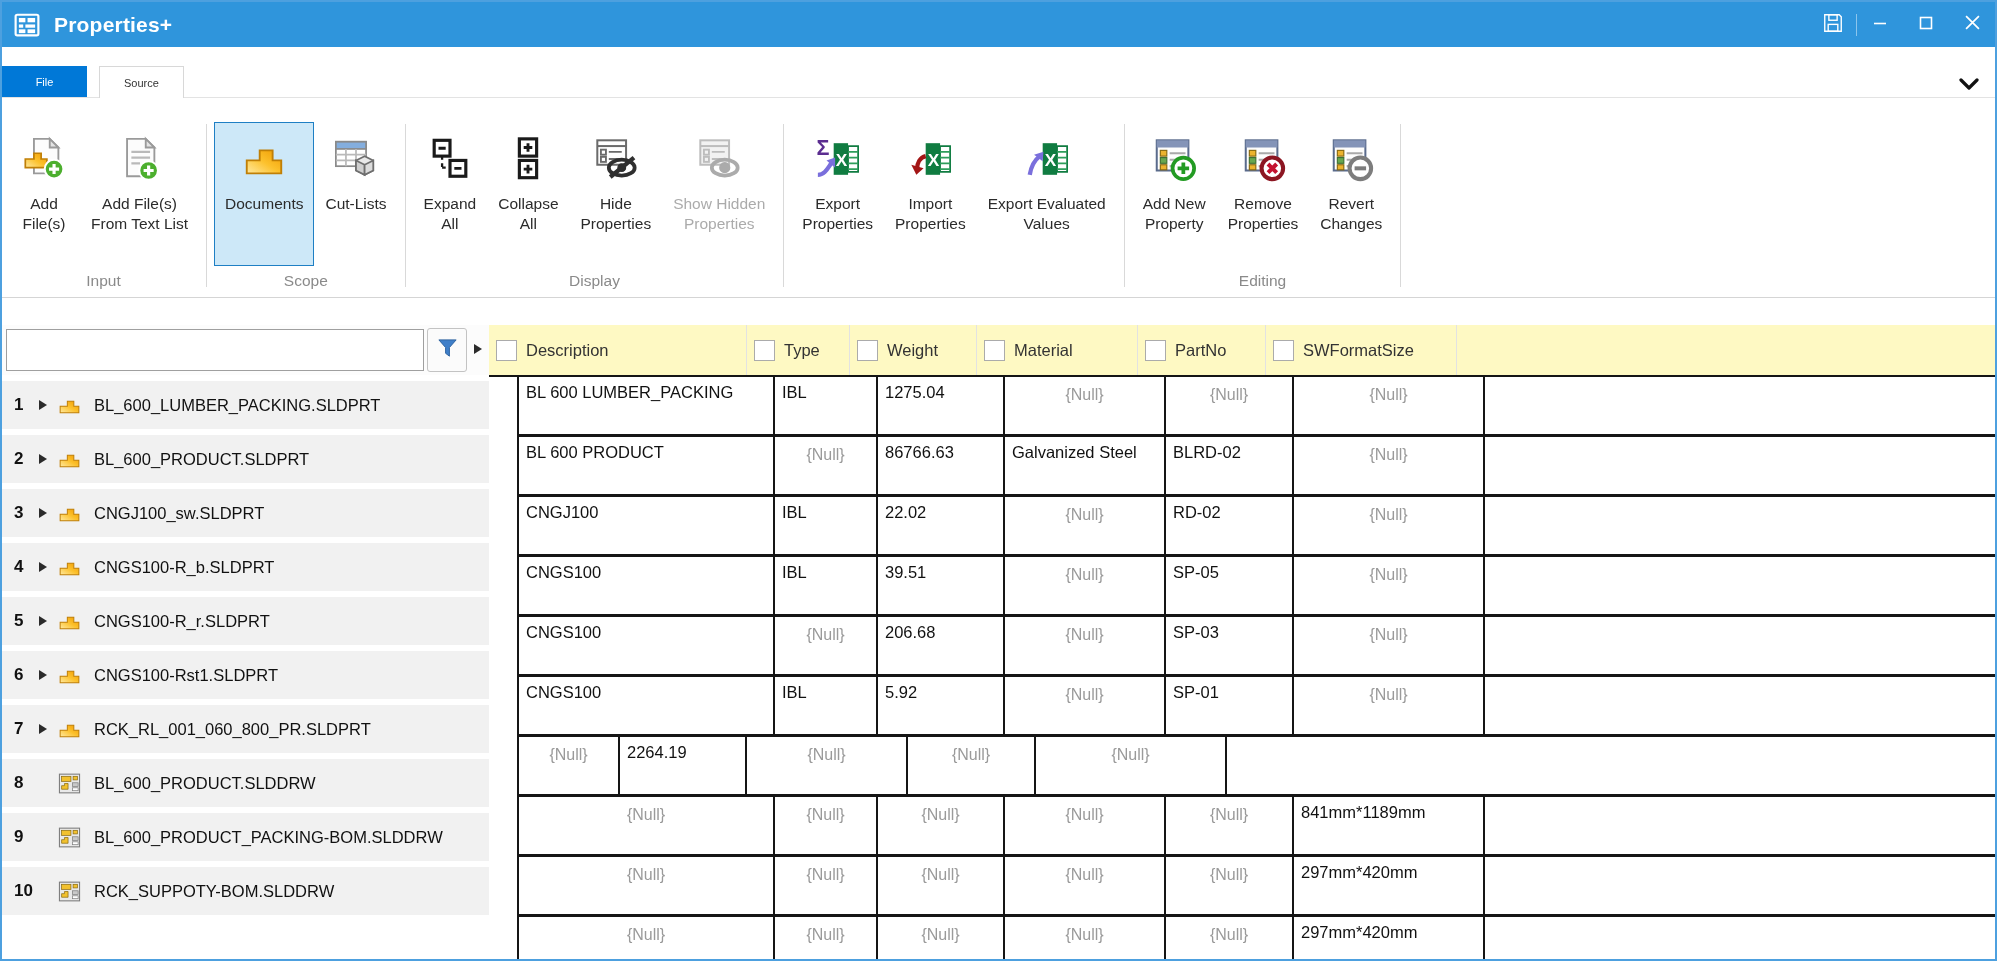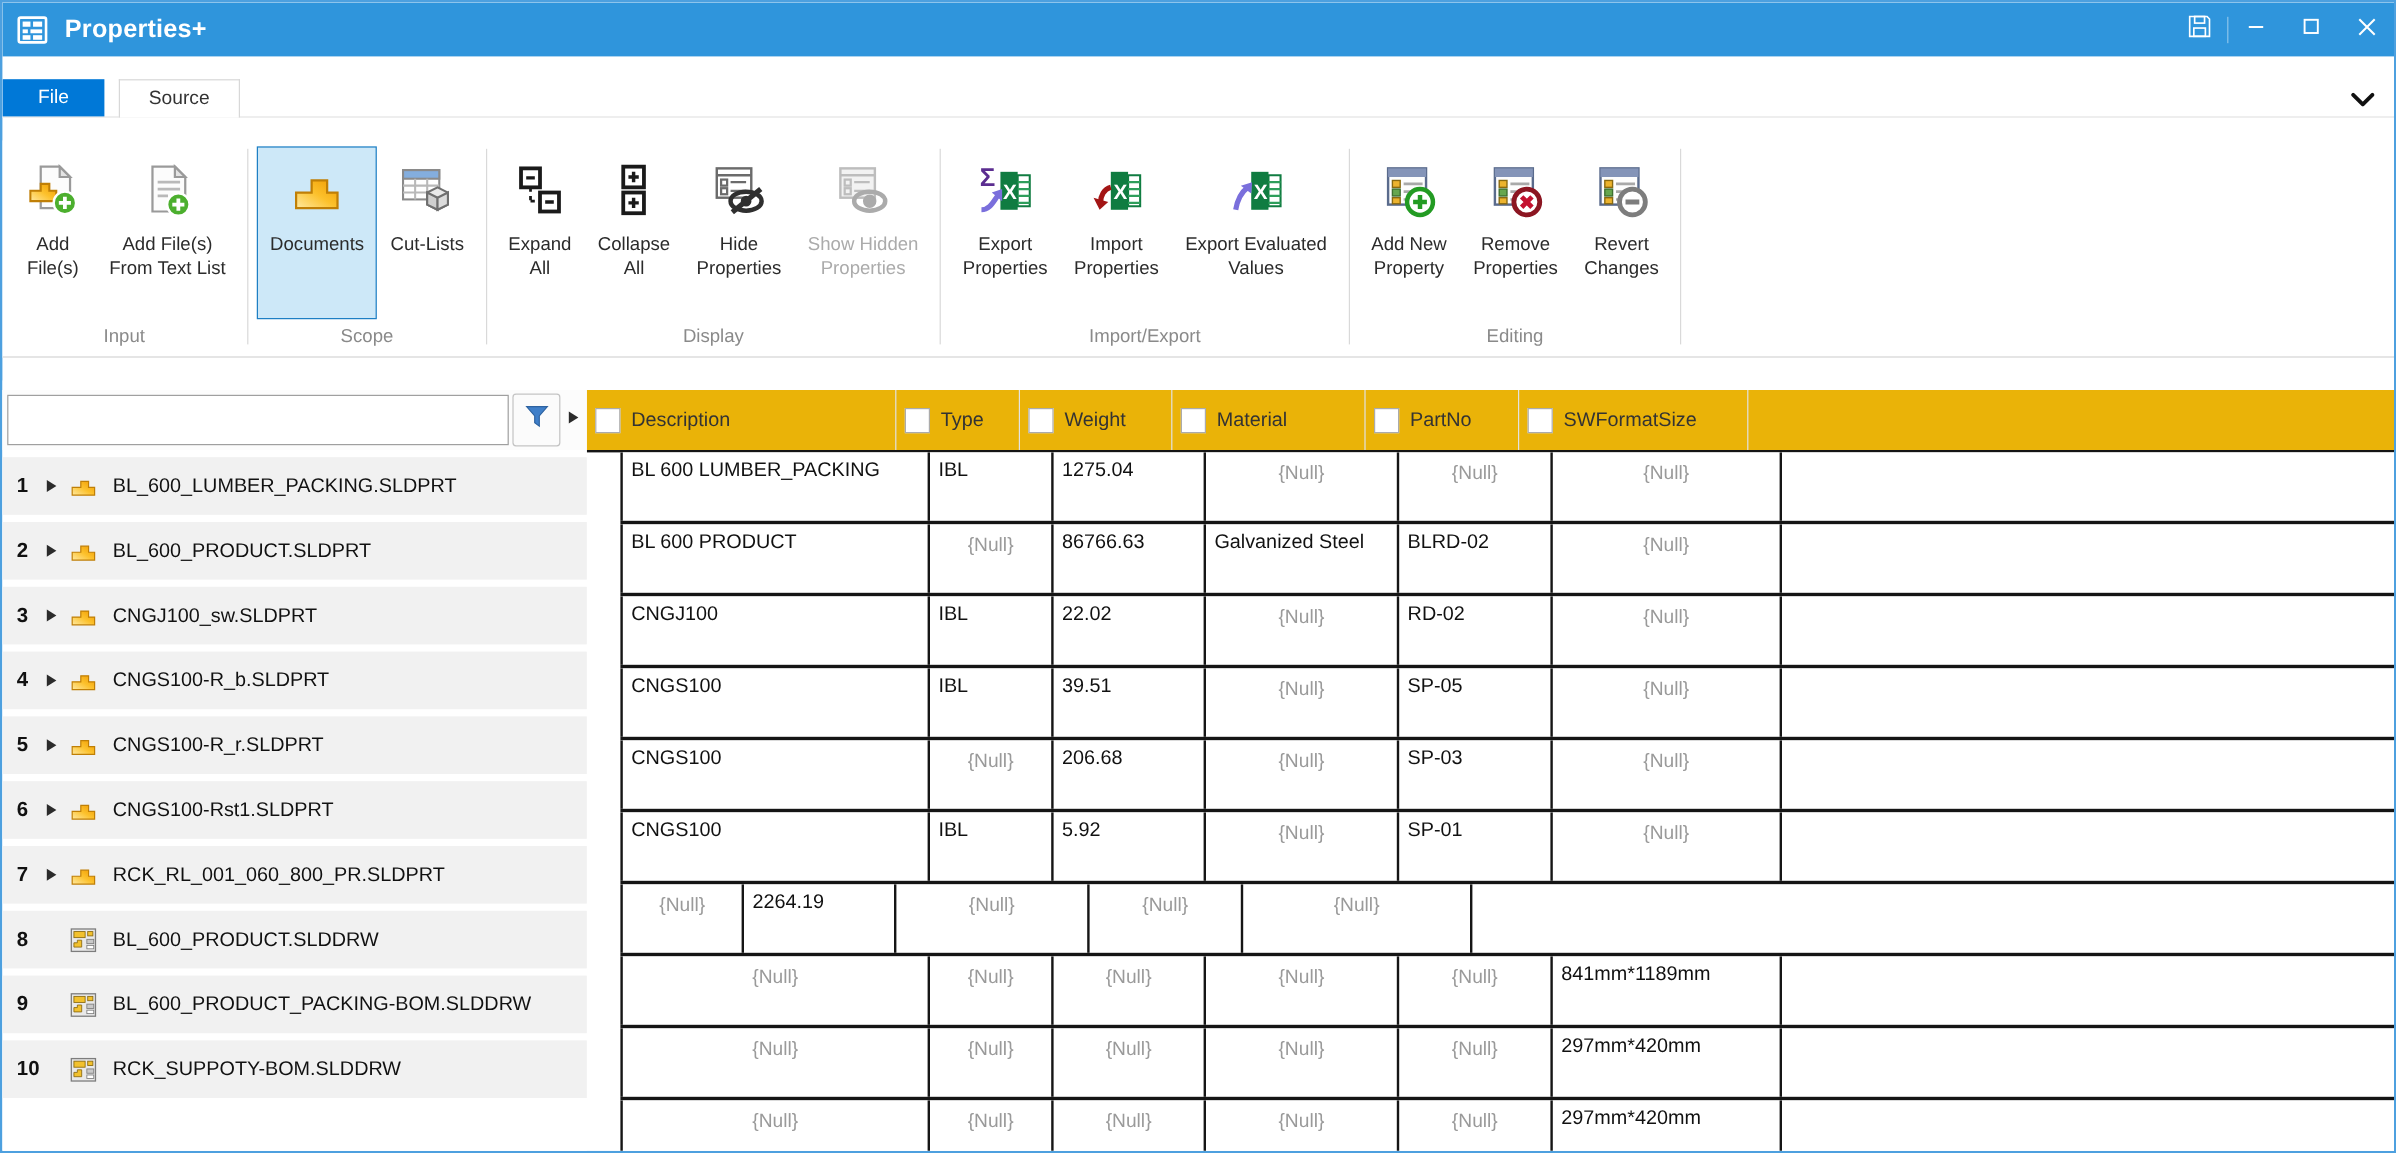--- a/index.html
+++ b/index.html
@@ -9,21 +9,21 @@
   
   .titlebar { height:45px; background:#2F95DC; display:flex; align-items:center; flex-shrink:0; }
   .app-icon { width:26px; height:26px; margin:0 14px 0 12px; display:flex; }
   .title { color:#fff; font-size:21px; font-weight:bold; letter-spacing:.2px; }
   .t-spacer { flex:1; }
   .tctrl { width:46px; height:45px; display:flex; align-items:center; justify-content:center; }
   .tdiv { width:1px; height:22px; background:rgba(255,255,255,.45); }
 
   
   .tabstrip { height:32px; display:flex; align-items:stretch; background:#fff; border-bottom:1px solid #e3e3e3; flex-shrink:0; position:relative; }
-  .tab { display:flex; align-items:center; justify-content:center; font-size:16px; padding:0 24px; }
+  .tab { display:flex; align-items:center; justify-content:center; font-size:11px; padding:0 24px; }
   .tab.accent { background:#0078D7; color:#fff; min-width:85px; }
   .tab.selected { background:#fff; color:#333; border:1px solid #d8d8d8; border-bottom:none; margin-bottom:-1px; min-width:70px;margin-left:12px; }
   .ribbon-collapse { position:absolute; right:16px; top:10px; }
 
   
   .ribbon { height:181px; background:#fff; border-bottom:1px solid #d5d5d5; padding:5px 2px 0 6px; flex-shrink:0; overflow:hidden; }
   .rgroups { display:flex; align-items:stretch; height:100%; }
   .rgroup { display:flex; flex-direction:column; }
   .rbuttons { display:flex; align-items:stretch; height:144px; }
   .rglabel { text-align:center; color:#8a8a8a; font-size:15.5px; padding-top:6px; }
@@ -48,21 +48,21 @@
   .frows { flex:1; }
   .frow { height:48px; margin:6px 0; background:#f1f1f1; display:flex; align-items:center; }
   .fnum { width:36px; padding-left:12px; font-weight:bold; font-size:17px; color:#111; }
   .farrow { width:18px; display:flex; }
   .farrow.hidden { visibility:hidden; }
   .ficon { width:26px; margin:0 10px 0 2px; display:flex; }
   .fname { font-size:16.5px; color:#111; white-space:nowrap; }
 
   
   .grid { flex:1; display:flex; flex-direction:column; overflow:hidden; }
-  .ghead { height:50px; display:flex; background:#eab308; flex-shrink:0; }
+  .ghead { height:50px; display:flex; background:#fef9c3; flex-shrink:0; }
   .hcell { display:flex; align-items:center; padding-left:7px; border-right:1px solid #e2e2e2; flex-shrink:0; }
   .hcheck { width:21px; height:21px; background:#fff; border:1px solid #ababab; margin-right:9px; flex-shrink:0; }
   .hlabel { font-size:16.5px; color:#333; white-space:nowrap; }
   .hfill { flex:1; }
   .gbody { border-top:2px solid #151515;padding-left:28px; }
   .grow { display:flex; height:60px; border-bottom:3px solid #151515; background:#fff; }
   .cell { padding:6px 7px; font-size:16.5px; color:#111; border-right:2px solid #151515; white-space:nowrap; overflow:hidden; flex-shrink:0; }
   .cell:first-child { border-left:2px solid #151515; }
   .cell.null { display:flex; justify-content:center; align-items:flex-start; color:#9a9a9a; font-size:16px; padding-top:9px; }
   .cell-fill { flex:1; }
@@ -344,21 +344,20 @@
                     <text x="14.5" y="21" font-size="12" font-weight="bold" fill="#fff">X</text>
                   </g>
                   <path d="M4 27c1-6 3-10 7-13" fill="none" stroke="#7A6FDC" stroke-width="3"></path>
                   <path d="M7 13l6.5-2-.5 6.5z" fill="#7A6FDC"></path>
                 </svg>
               </div>
     <div class="rlabel">Export Evaluated
 Values</div>
   </div>
 </div>
-    <div class="rglabel">Import/Export</div>
   </div>
 <div class="rsep"></div>
   <div class="rgroup">
     <div class="rbuttons">
   <div class="rbtn">
     <div class="ricon">
                 <svg width="46" height="46" viewBox="0 0 32 32" xmlns="http://www.w3.org/2000/svg">
                   <g>
                     <rect x="4" y="3" width="22" height="21" fill="#FDFDFD" stroke="#5A6B8C" stroke-width="1.4"></rect>
                     <rect x="4" y="3" width="22" height="5" fill="#8494B8"></rect>

